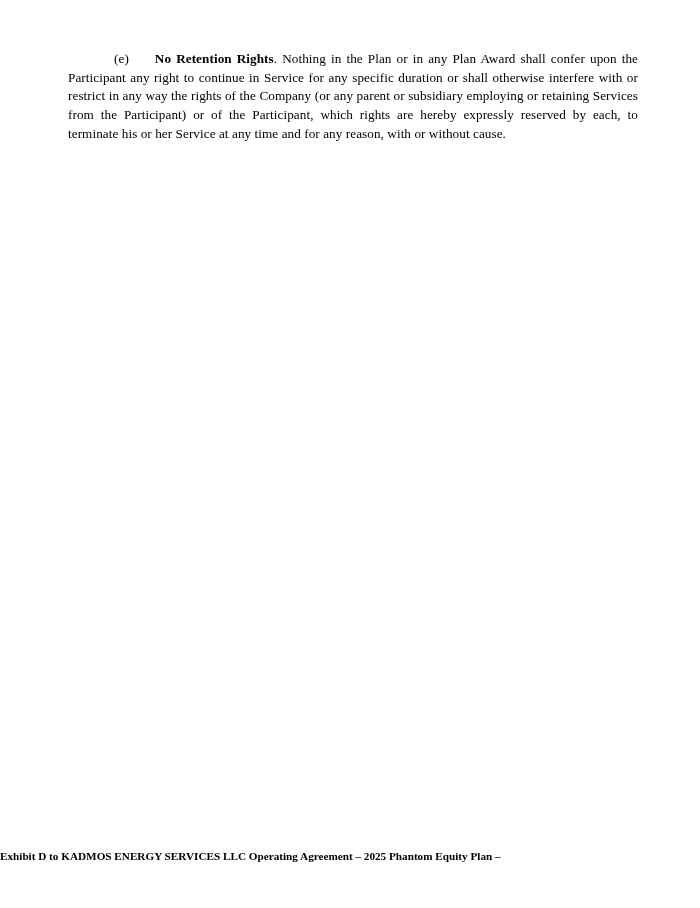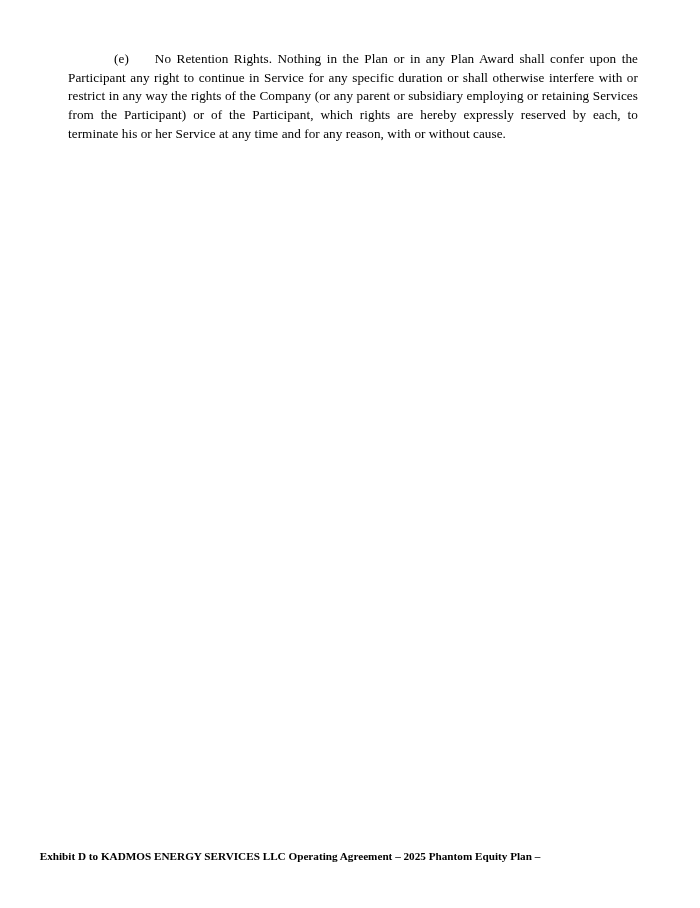--- a/index.html
+++ b/index.html
@@ -39,34 +39,34 @@
     letter-spacing: 0.005em;
   }
   .para-indent {
     display: inline-block;
     width: 46px;
   }
   .clause-label {
     display: inline;
   }
   .clause-heading {
-    font-weight: normal;
+    font-weight: bold;
     display: inline;
     margin-top: 23px;
   }
   .gap-after-label {
     display: inline-block;
     width: 26px;
   }
   .footer {
     position: absolute;
     left: 0;
     top: 848px;
     width: 580px;
-    text-align: center;
+    text-align: left;
     font-size: 11.2px;
     line-height: 1.45;
     font-family: "Liberation Serif", serif;
   }
   .footer-line {
     display: block;
     font-weight: bold;
   }
 </style>
 </head>

